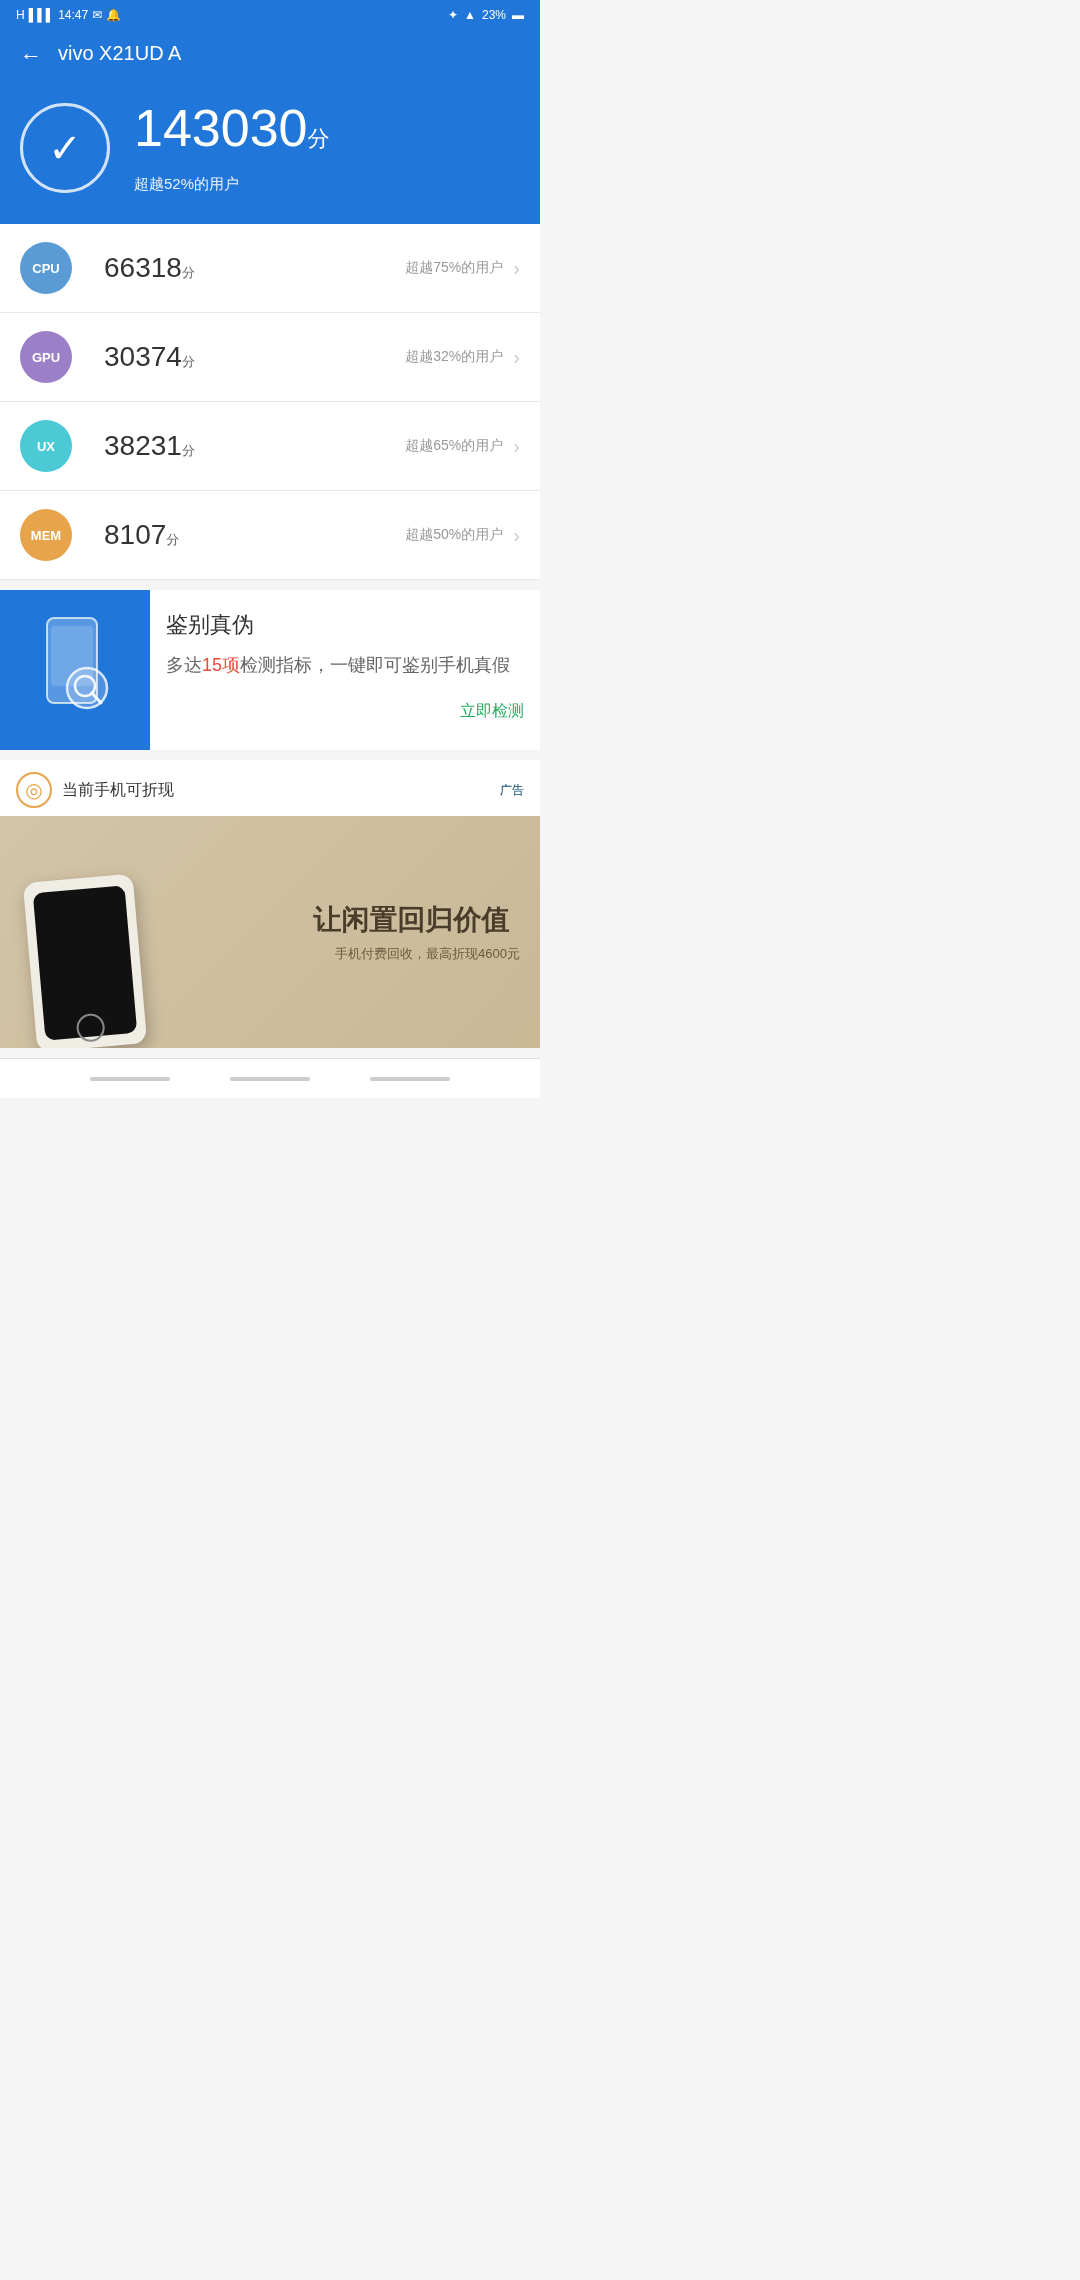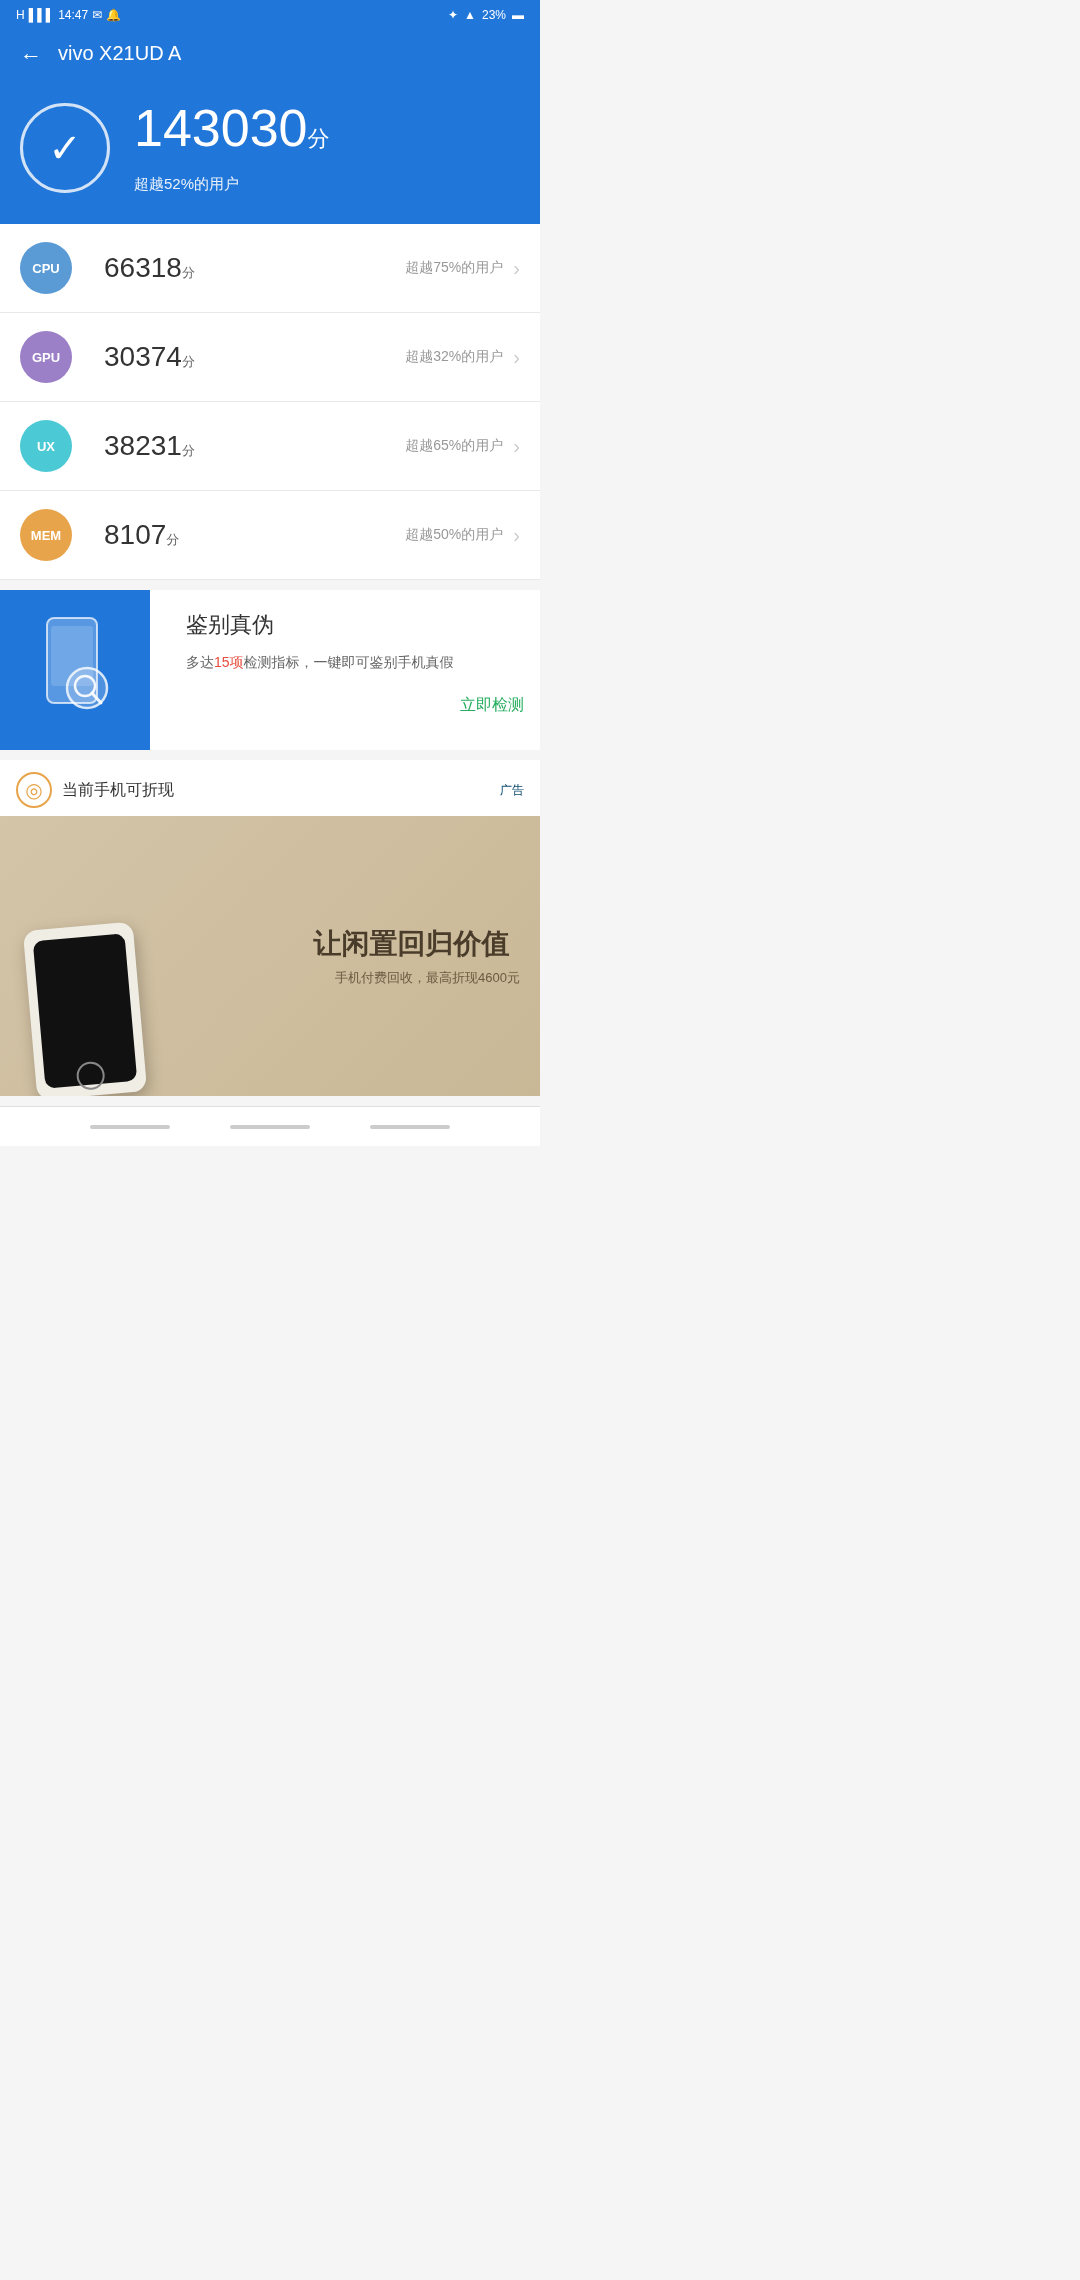--- a/index.html
+++ b/index.html
@@ -136,21 +136,20 @@
       margin-left: 10px;
     }
 
     
     .verify-banner {
       background: white;
       margin-top: 10px;
       display: flex;
       overflow: hidden;
       min-height: 160px;
-      gap: 20px;
     }
     .verify-left {
       background: #2176d9;
       width: 150px;
       flex-shrink: 0;
       display: flex;
       align-items: center;
       justify-content: center;
       position: relative;
     }
@@ -158,21 +157,21 @@
       padding: 20px 16px;
       flex: 1;
     }
     .verify-title {
       font-size: 22px;
       color: #333;
       font-weight: 500;
       margin-bottom: 12px;
     }
     .verify-desc {
-      font-size: 14px;
+      font-size: 18px;
       color: #666;
       line-height: 1.5;
     }
     .verify-highlight { color: #e74c3c; }
     .verify-action {
       text-align: right;
       margin-top: 22px;
     }
     .verify-btn {
       color: #27ae60;
@@ -210,21 +209,21 @@
       font-size: 16px;
       color: #333;
     }
     .ad-label {
       font-size: 12px;
       color: #0c4a6e;
     }
 
     .ad-banner {
       width: 100%;
-      height: 280px;
+      height: 232px;
       background: linear-gradient(135deg, #d4c4a8 0%, #c9b896 100%);
       display: flex;
       align-items: center;
       justify-content: center;
       position: relative;
       overflow: hidden;
     }
     .ad-content {
       position: absolute;
       right: 20px;

